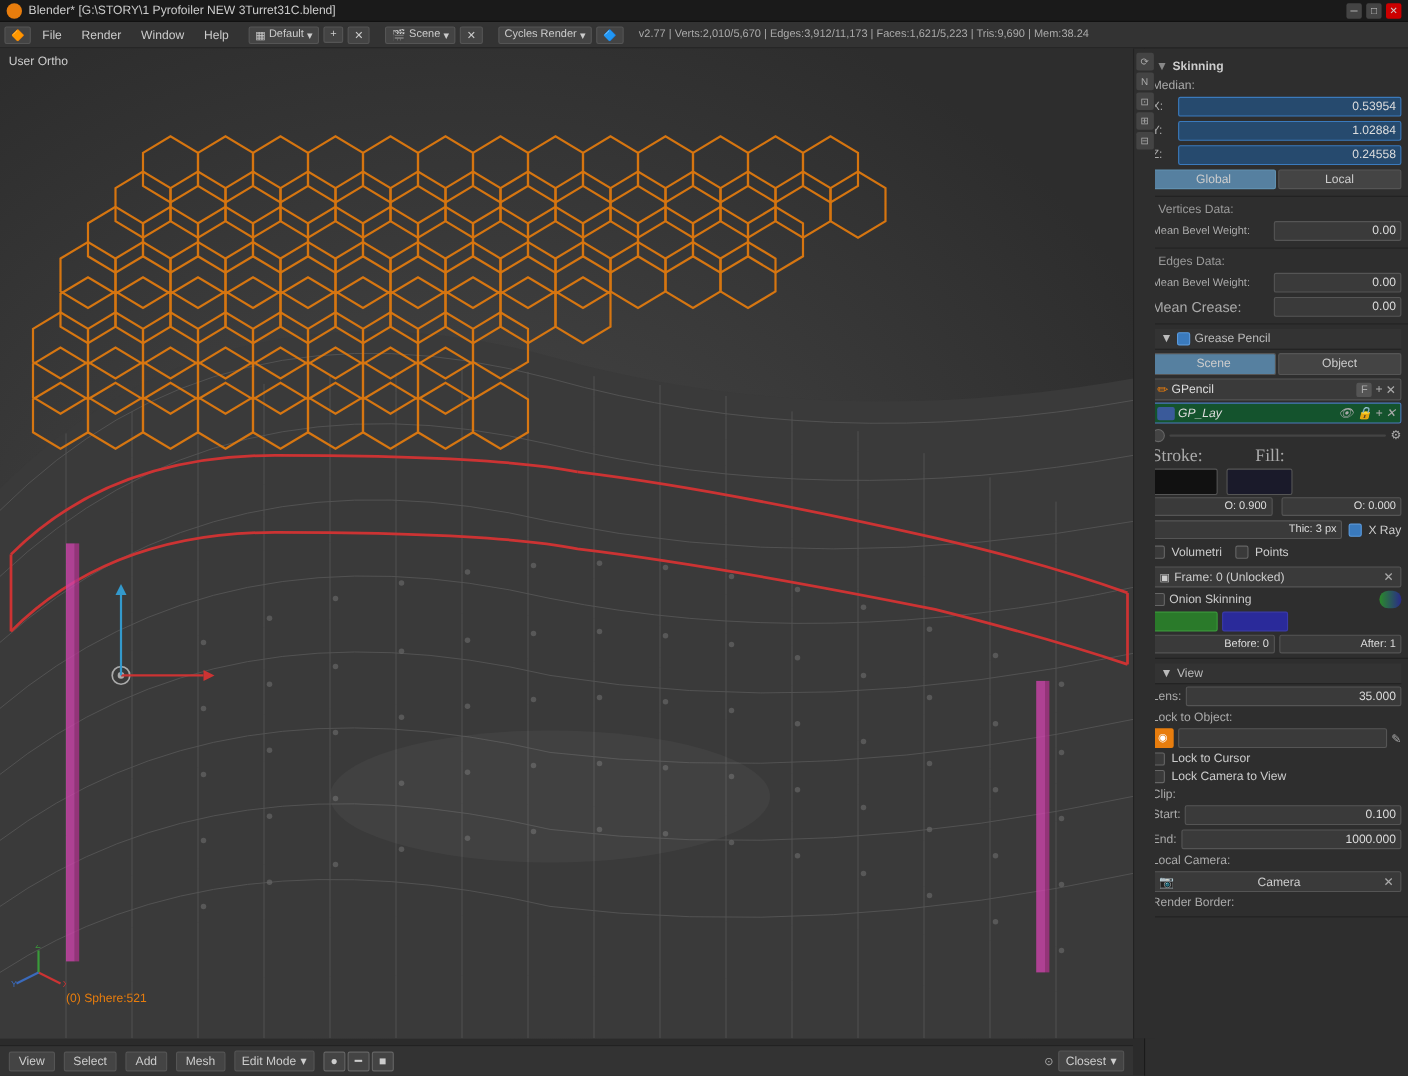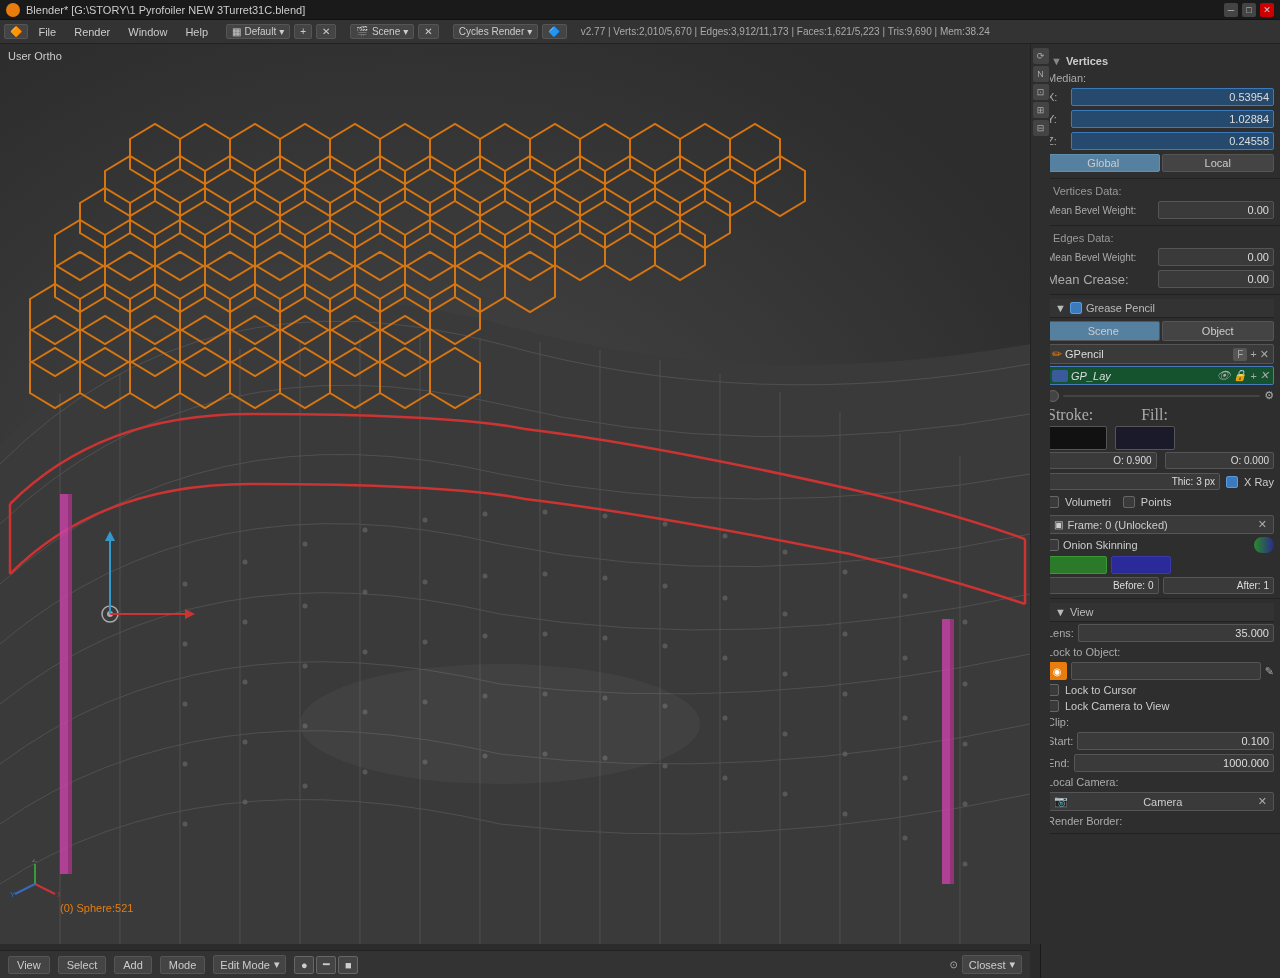--- a/index.html
+++ b/index.html
@@ -757,21 +757,21 @@
       <line x1="25" y1="25" x2="5" y2="35" stroke="#3a6abb" stroke-width="2"></line>
       <text x="0" y="38" fill="#3a6abb" font-size="8">Y</text>
     </svg>
   </div>
 </div>
 
 <div id="statusbar">
   <div class="status-btn">View</div>
   <div class="status-btn">Select</div>
   <div class="status-btn">Add</div>
-  <div class="status-btn">Mode</div>
+  <div class="status-btn">Mesh</div>
   <div class="status-dropdown">
     <span>Edit Mode</span>
     <span>▾</span>
   </div>
   <div style="display:flex; gap:2px; align-items:center;">
     <div style="width:20px;height:18px;background:#444;border:1px solid #666;border-radius:2px;display:flex;align-items:center;justify-content:center;cursor:pointer;">●</div>
     <div style="width:20px;height:18px;background:#444;border:1px solid #666;border-radius:2px;display:flex;align-items:center;justify-content:center;cursor:pointer;">━</div>
     <div style="width:20px;height:18px;background:#444;border:1px solid #666;border-radius:2px;display:flex;align-items:center;justify-content:center;cursor:pointer;">■</div>
   </div>
 
@@ -782,21 +782,21 @@
       <span>▾</span>
     </div>
   </div>
 </div>
 
 <div id="right-panel">
 
   <div class="panel-section">
     <div class="panel-header">
       <span class="arrow">▼</span>
-      <span>Vertices</span>
+      <span>Skinning</span>
     </div>
     <div class="prop-row">
       <span class="prop-label">Median:</span>
     </div>
     <div class="prop-row">
       <span class="prop-label">X:</span>
       <div class="prop-value prop-value-blue">0.53954</div>
     </div>
     <div class="prop-row">
       <span class="prop-label">Y:</span>

